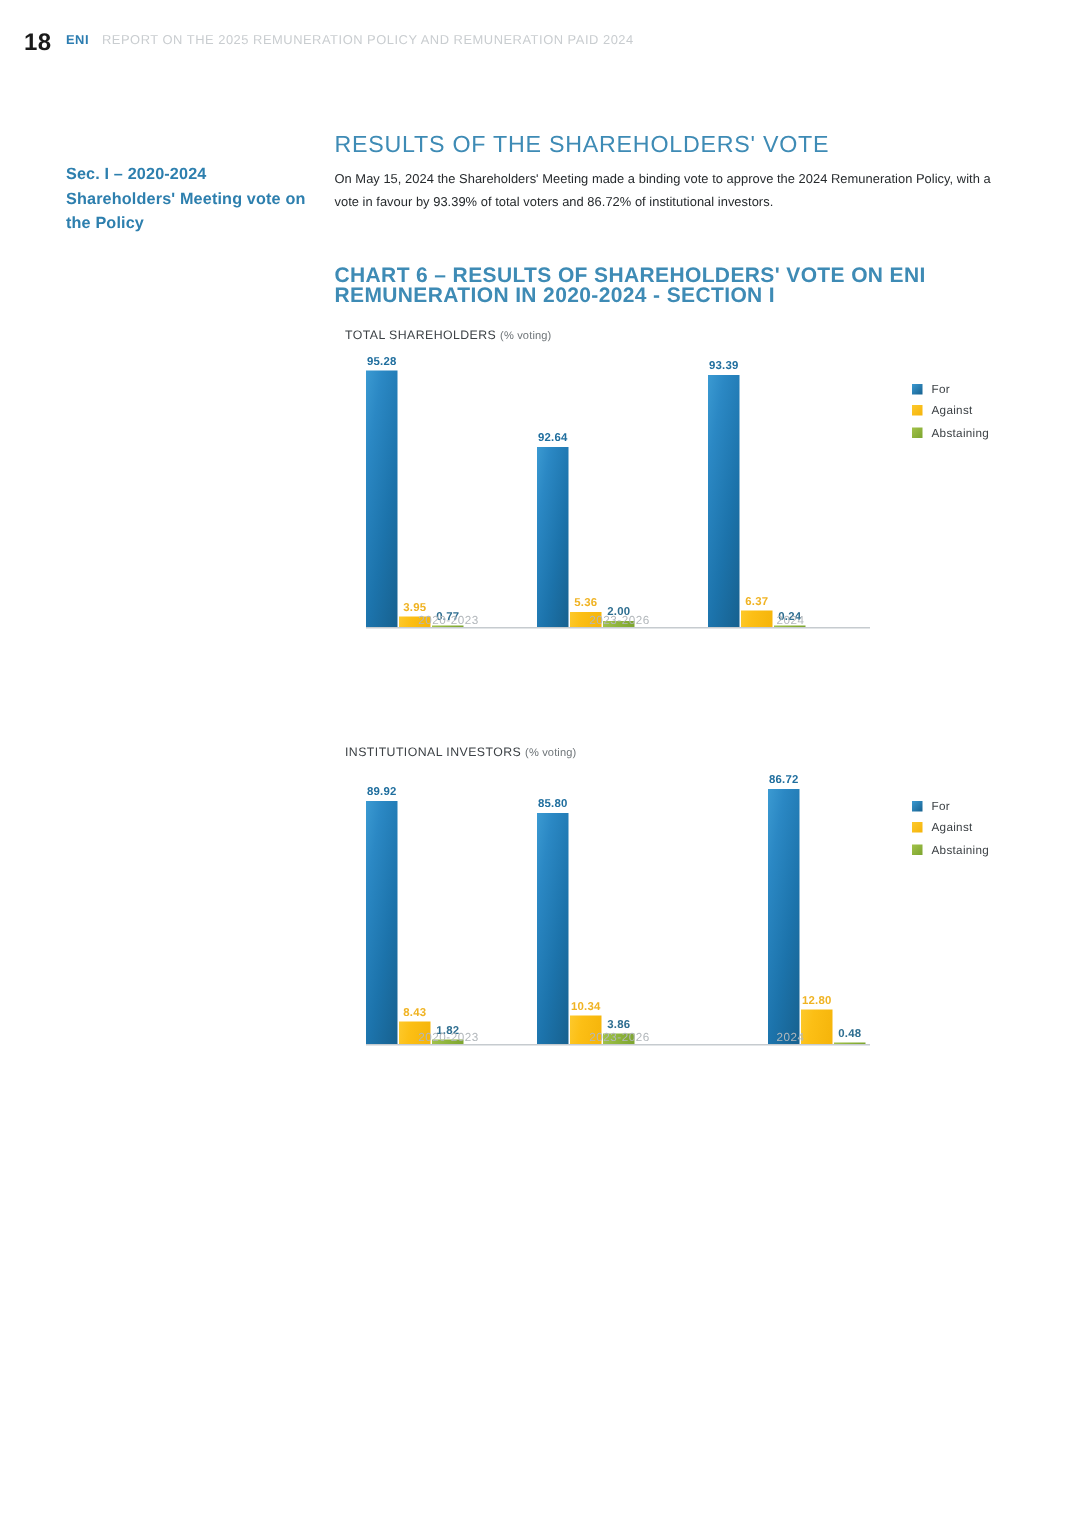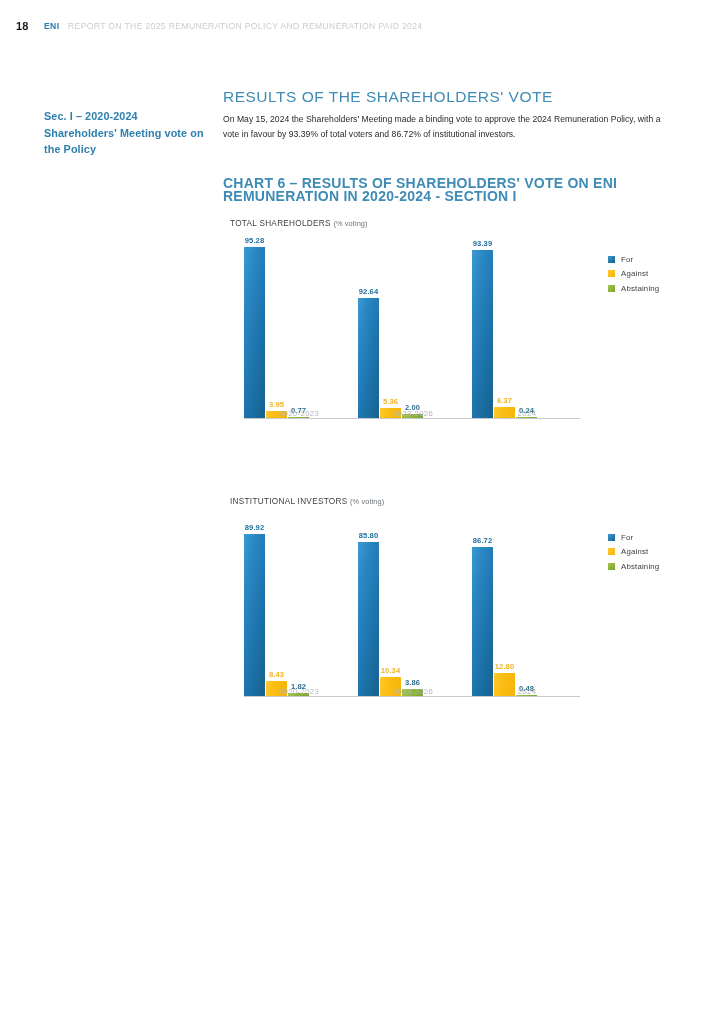--- a/index.html
+++ b/index.html
@@ -23,21 +23,21 @@
     top: 20px;
     width: 720px;
     height: 16px;
     display: flex;
     align-items: baseline;
   }
   .page-number {
     position: absolute;
     left: 16px;
     top: 0;
-    font-size: 11px;
+    font-size: 16px;
     font-weight: bold;
     color: #1a1a1a;
     letter-spacing: 0.2px;
   }
   .header-brand {
     position: absolute;
     left: 44px;
     top: 1px;
     font-size: 8.6px;
     font-weight: bold;
@@ -354,21 +354,21 @@
           </div>
           <div class="bar bar-abstaining" style="height: 6.948px;">
             <span class="bar-label">3.86</span>
           </div>
         </div>
         <div class="cat-label">2023-2026</div>
       </div>
 
       <div class="group g3">
         <div class="bars">
-          <div class="bar bar-for" style="height: 149px;">
+          <div class="bar bar-for" style="height: 170px; margin-left: 40px;">
             <span class="bar-label">86.72</span>
           </div>
           <div class="bar bar-against" style="height: 23.04px;">
             <span class="bar-label">12.80</span>
           </div>
           <div class="bar bar-abstaining" style="height: 1.5px;">
             <span class="bar-label">0.48</span>
           </div>
         </div>
         <div class="cat-label">2024</div>

